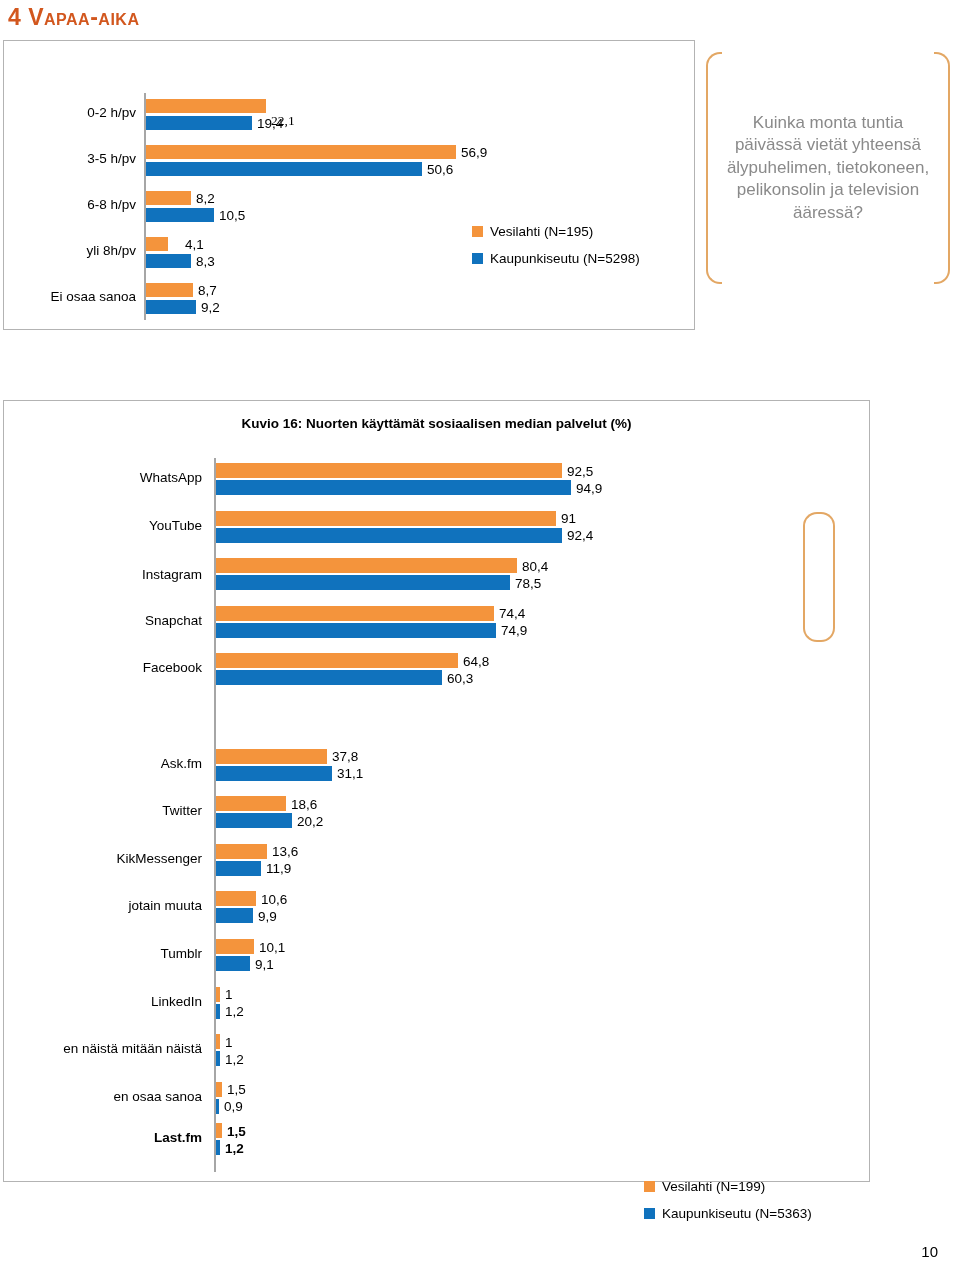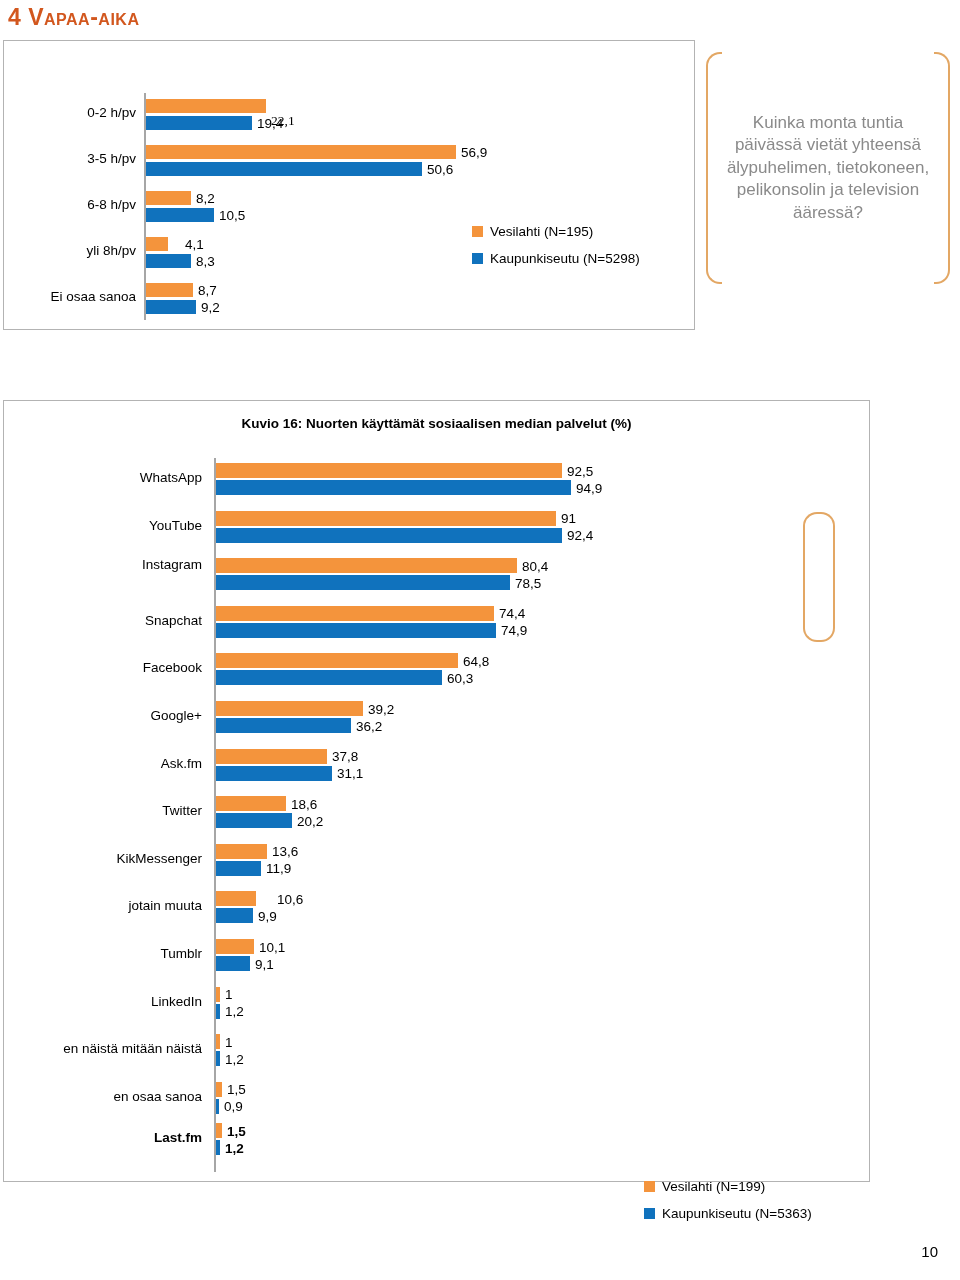--- a/index.html
+++ b/index.html
@@ -233,47 +233,40 @@
         <div class="bar-value" style="left: 572px; top: 25.5px;">94,9</div>
       </div>
       <div class="cat-group" style="top: 47.6px; height: 47.6px;">
         <div class="cat-label" style="left: 0px; width: 198px; top: 15px;">YouTube</div>
         <div class="bar vesilahti" style="left: 212px; top: 7px; width: 340px; height: 15px;"></div>
         <div class="bar-value" style="left: 557px; top: 8.5px;">91</div>
         <div class="bar kaupunki" style="left: 212px; top: 24px; width: 346px; height: 15px;"></div>
         <div class="bar-value" style="left: 563px; top: 25.5px;">92,4</div>
       </div>
       <div class="cat-group" style="top: 95.2px; height: 47.6px;">
-        <div class="cat-label" style="left: 0px; width: 198px; top: 7px;">Instagram</div>
+        <div class="cat-label" style="left: 0px; width: 198px; top: 17px;">Instagram</div>
         <div class="bar vesilahti" style="left: 212px; top: 7px; width: 301px; height: 15px;"></div>
         <div class="bar-value" style="left: 518px; top: 8.5px;">80,4</div>
         <div class="bar kaupunki" style="left: 212px; top: 24px; width: 294px; height: 15px;"></div>
         <div class="bar-value" style="left: 511px; top: 25.5px;">78,5</div>
       </div>
       <div class="cat-group" style="top: 142.8px; height: 47.6px;">
         <div class="cat-label" style="left: 0px; width: 198px; top: 15px;">Snapchat</div>
         <div class="bar vesilahti" style="left: 212px; top: 7px; width: 278px; height: 15px;"></div>
         <div class="bar-value" style="left: 495px; top: 8.5px;">74,4</div>
         <div class="bar kaupunki" style="left: 212px; top: 24px; width: 280px; height: 15px;"></div>
         <div class="bar-value" style="left: 497px; top: 25.5px;">74,9</div>
       </div>
       <div class="cat-group" style="top: 190.4px; height: 47.6px;">
         <div class="cat-label" style="left: 0px; width: 198px; top: 15px;">Facebook</div>
         <div class="bar vesilahti" style="left: 212px; top: 7px; width: 242px; height: 15px;"></div>
         <div class="bar-value" style="left: 459px; top: 8.5px;">64,8</div>
         <div class="bar kaupunki" style="left: 212px; top: 24px; width: 226px; height: 15px;"></div>
         <div class="bar-value" style="left: 443px; top: 25.5px;">60,3</div>
       </div>
-      <div class="cat-group" style="top: 238px; height: 47.6px;">
-        <div class="cat-label" style="left: 0px; width: 198px; top: 15px;">Google+</div>
-        <div class="bar vesilahti" style="left: 212px; top: 7px; width: 147px; height: 15px;"></div>
-        <div class="bar-value" style="left: 364px; top: 8.5px;">39,2</div>
-        <div class="bar kaupunki" style="left: 212px; top: 24px; width: 135px; height: 15px;"></div>
-        <div class="bar-value" style="left: 352px; top: 25.5px;">36,2</div>
-      </div>
       <div class="cat-group" style="top: 285.6px; height: 47.6px;">
         <div class="cat-label" style="left: 0px; width: 198px; top: 15px;">Ask.fm</div>
         <div class="bar vesilahti" style="left: 212px; top: 7px; width: 111px; height: 15px;"></div>
         <div class="bar-value" style="left: 328px; top: 8.5px;">37,8</div>
         <div class="bar kaupunki" style="left: 212px; top: 24px; width: 116px; height: 15px;"></div>
         <div class="bar-value" style="left: 333px; top: 25.5px;">31,1</div>
       </div>
       <div class="cat-group" style="top: 333.2px; height: 47.6px;">
         <div class="cat-label" style="left: 0px; width: 198px; top: 15px;">Twitter</div>
         <div class="bar vesilahti" style="left: 212px; top: 7px; width: 70px; height: 15px;"></div>
@@ -284,21 +277,21 @@
       <div class="cat-group" style="top: 380.8px; height: 47.6px;">
         <div class="cat-label" style="left: 0px; width: 198px; top: 15px;">KikMessenger</div>
         <div class="bar vesilahti" style="left: 212px; top: 7px; width: 51px; height: 15px;"></div>
         <div class="bar-value" style="left: 268px; top: 8.5px;">13,6</div>
         <div class="bar kaupunki" style="left: 212px; top: 24px; width: 45px; height: 15px;"></div>
         <div class="bar-value" style="left: 262px; top: 25.5px;">11,9</div>
       </div>
       <div class="cat-group" style="top: 428.4px; height: 47.6px;">
         <div class="cat-label" style="left: 0px; width: 198px; top: 15px;">jotain muuta</div>
         <div class="bar vesilahti" style="left: 212px; top: 7px; width: 40px; height: 15px;"></div>
-        <div class="bar-value" style="left: 257px; top: 8.5px; margin-left: 16px;">10,6</div>
+        <div class="bar-value" style="left: 257px; top: 8.5px;">10,6</div>
         <div class="bar kaupunki" style="left: 212px; top: 24px; width: 37px; height: 15px;"></div>
         <div class="bar-value" style="left: 254px; top: 25.5px;">9,9</div>
       </div>
       <div class="cat-group" style="top: 476px; height: 47.6px;">
         <div class="cat-label" style="left: 0px; width: 198px; top: 15px;">Tumblr</div>
         <div class="bar vesilahti" style="left: 212px; top: 7px; width: 38px; height: 15px;"></div>
         <div class="bar-value" style="left: 255px; top: 8.5px;">10,1</div>
         <div class="bar kaupunki" style="left: 212px; top: 24px; width: 34px; height: 15px;"></div>
         <div class="bar-value" style="left: 251px; top: 25.5px;">9,1</div>
       </div>

